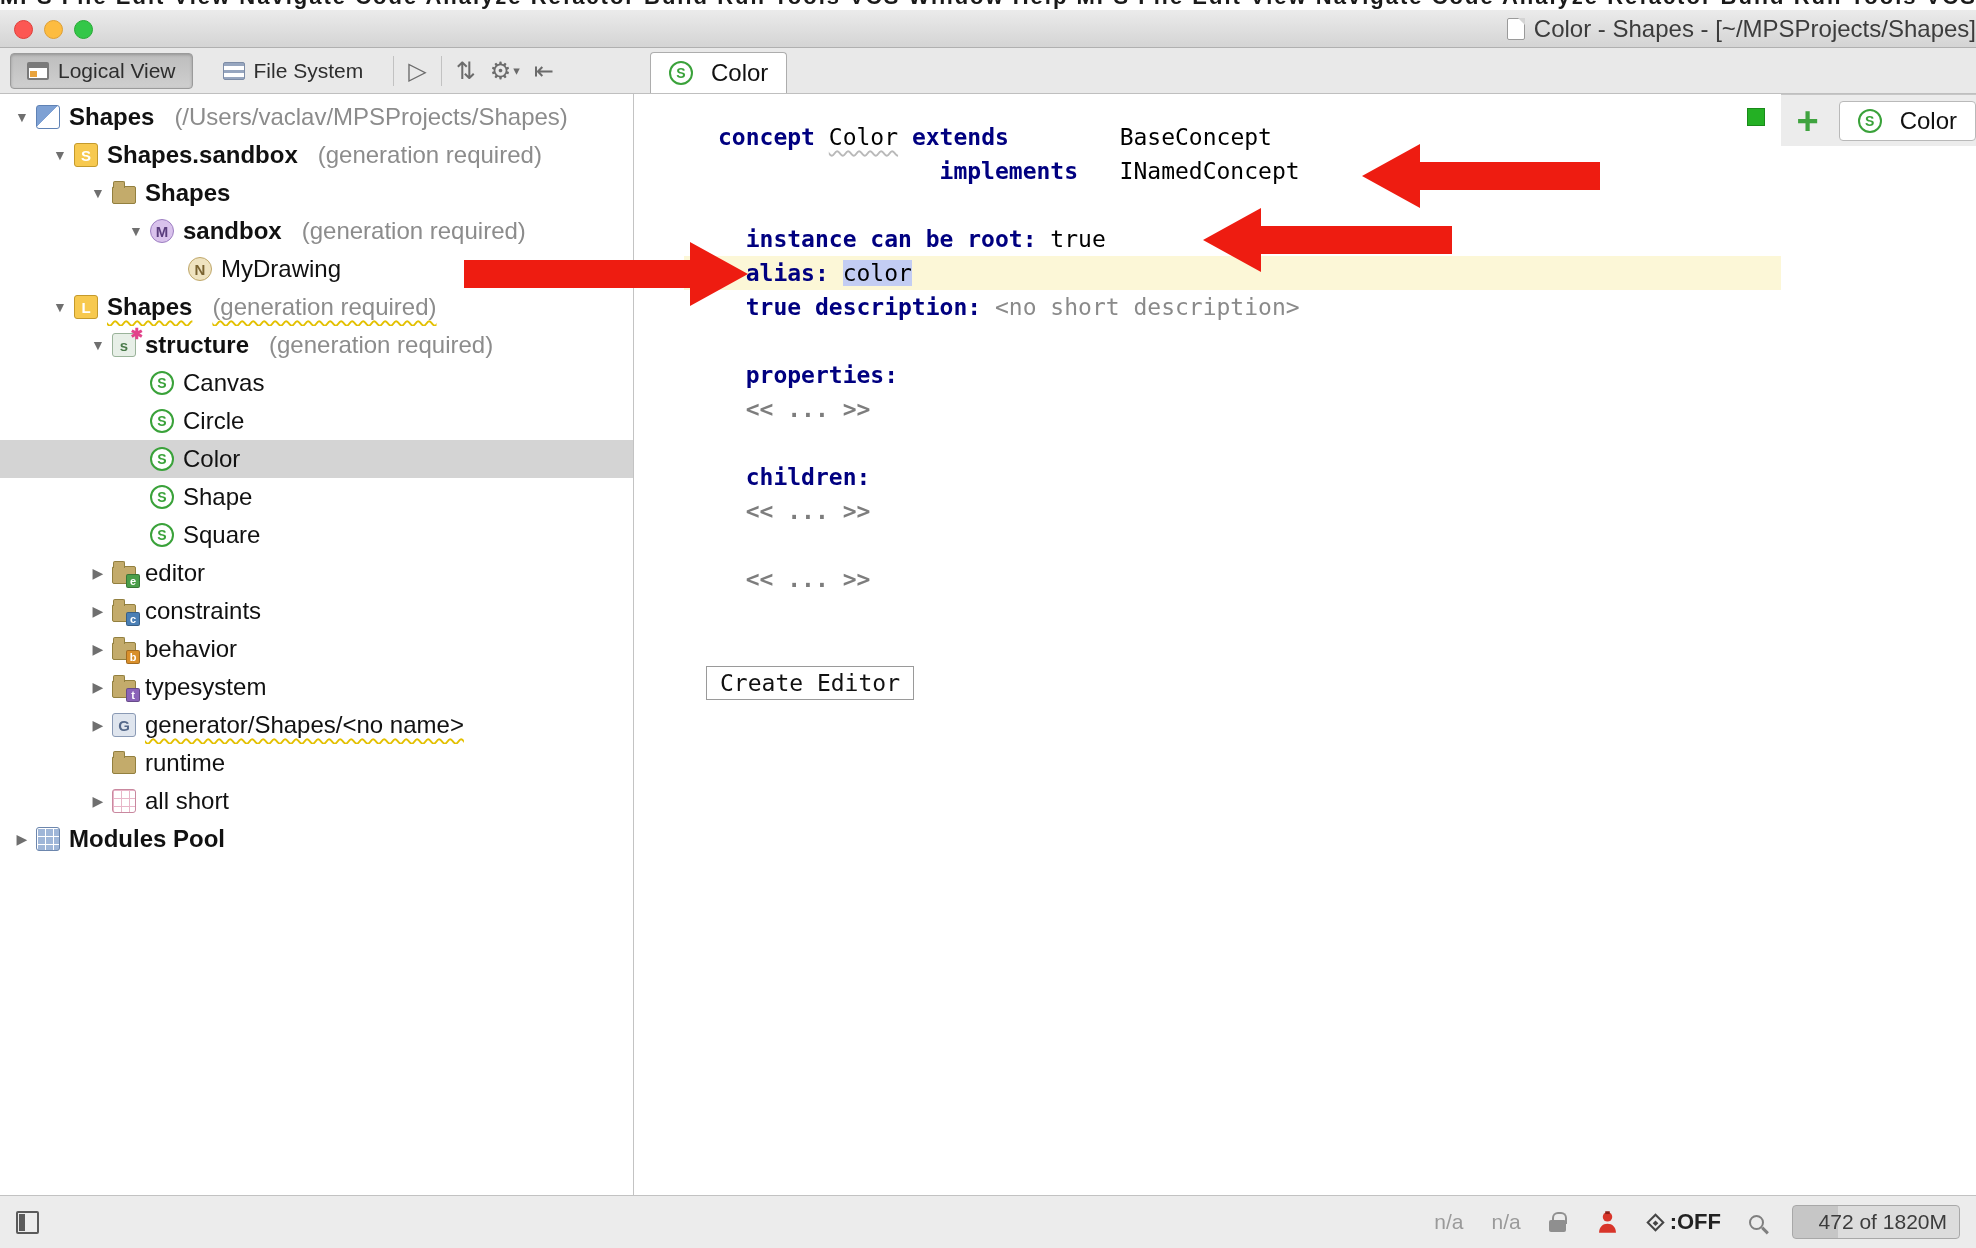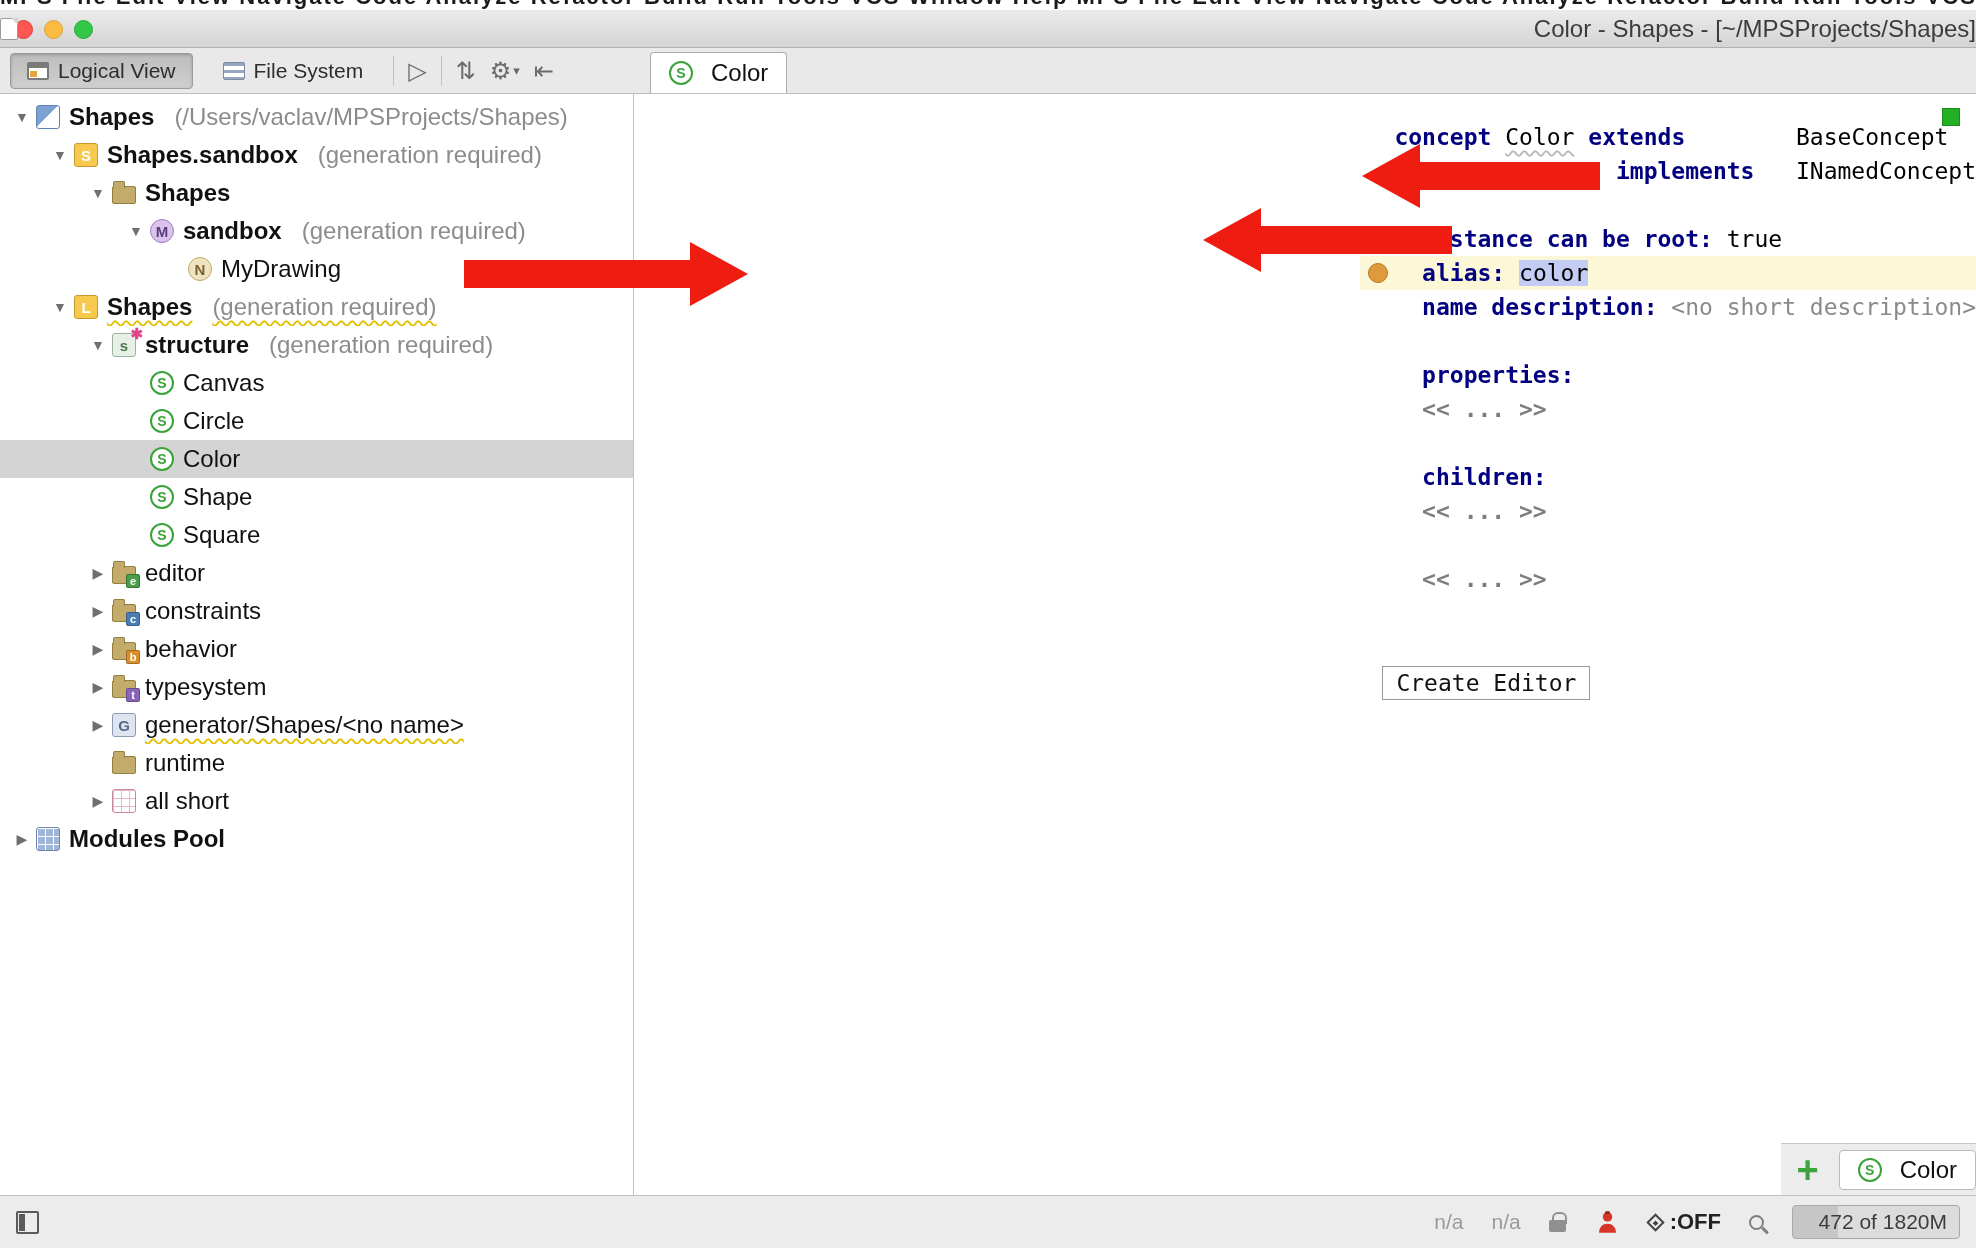--- a/index.html
+++ b/index.html
@@ -15,21 +15,21 @@
     --suffix-gray:#8c8c8c;
   }
 
   .screen{ position:relative; width:1976px; height:1248px; background:#fff; overflow:hidden; }
 
   
   .menu-clip{ height:10px; overflow:hidden; background:#fff; }
   .menu-clip span{ display:block; margin-top:-16px; font:700 22px "Liberation Sans",sans-serif; color:#1a1a1a; white-space:nowrap; letter-spacing:2px; }
 
   
-  .titlebar{ position:relative; height:38px; background:linear-gradient(#ebebeb,#d4d4d4); border-bottom:1px solid #b0b0b0; display:flex; align-items:center; justify-content:space-between; }
+  .titlebar{ position:relative; height:38px; background:linear-gradient(#ebebeb,#d4d4d4); border-bottom:1px solid #b0b0b0; display:flex; align-items:center; justify-content:flex-end; }
   .lights{ position:absolute; left:14px; top:10px; display:flex; gap:11px; }
   .light{ width:19px; height:19px; border-radius:50%; }
   .light.red{ background:#fc5753; border:1px solid #df3e39; }
   .light.yellow{ background:#fdbc40; border:1px solid #de9f34; }
   .light.green{ background:#33c748; border:1px solid #27aa35; }
   .doc-icon{ width:18px; height:22px; background:#fff; border:1.5px solid #9a9a9a; border-radius:2px; margin-right:9px; position:relative; }
   .doc-icon::after{ content:''; position:absolute; top:-1px; right:-1px; border-style:solid; border-width:0 7px 7px 0; border-color:transparent #d4d4d4 transparent transparent; }
   .win-title{ font-size:24px; color:#3c3c3c; }
 
   
@@ -70,21 +70,21 @@
   .ic-model{ border-radius:50%; background:#d9c2ec; border:1px solid #9d7fc2; color:#5a3d7d; }
   .ic-node{ border-radius:50%; background:#efe3c0; border:1px solid #bfa76a; color:#7a6330; }
   .ic-structure{ background:#e7efe7; border:1px solid #9ab39a; color:#4a7a4a; }
   .ic-structure::after{ content:'✱'; position:absolute; top:-9px; right:-8px; color:#e2438a; font-size:15px; }
   .ic-concept{ border-radius:50%; background:#fff; border:2px solid var(--concept-green); color:var(--concept-green); font-size:14px; }
   .ic-generator{ background:#dfe5ee; border:1px solid #8a9ab5; color:#54688a; }
   .ic-models{ background:#fff; border:1px solid #c9889f; background-image:linear-gradient(#e8b5c8 1.5px,transparent 1.5px),linear-gradient(90deg,#e8b5c8 1.5px,transparent 1.5px); background-size:8px 8px; }
   .ic-modules{ background:#9fb6d8; border:1px solid #6c86ad; background-image:linear-gradient(#fff 1.5px,transparent 1.5px),linear-gradient(90deg,#fff 1.5px,transparent 1.5px); background-size:8px 8px; }
 
   
-  .editor-area{ flex:1; display:flex; flex-direction:column; background:#fff; min-width:0;align-items:flex-end; }
+  .editor-area{ flex:1; display:flex; flex-direction:row; background:#fff; min-width:0; }
   .editor-body{ position:relative; flex:1; overflow:hidden; padding-top:26px; }
   .code-area{ font:23px/34px "DejaVu Sans Mono", monospace; color:#000; }
   .cline{ white-space:pre; padding-left:84px; height:34px; }
   .cline.hl{ position:relative; background:linear-gradient(90deg,#ffffff 0 50px, var(--line-highlight) 50px); }
   .cline.hl::after{ content:''; position:absolute; left:58px; top:7px; width:18px; height:18px; border-radius:50%; background:#e09a3e; border:1px solid #b5791f; }
   .tok.kw{ color:var(--keyword-blue); font-weight:700; }
   .tok.wavy{ text-decoration-line:underline; text-decoration-style:wavy; text-decoration-color:#b9b9b9; text-decoration-thickness:2px; text-underline-offset:5px; }
   .tok.sel{ background:var(--selection-blue); }
   .tok.ph{ color:#8a8a8a; }
   .tok.mut{ color:#7d7d7d; font-weight:700; }
@@ -275,21 +275,21 @@
       </div>
 
     <div class="editor-area">
       <div class="editor-body">
         <div class="code-area">
             <div class="cline"><span class="tok kw">concept</span><span class="tok pl"> </span><span class="tok pl wavy">Color</span><span class="tok pl"> </span><span class="tok kw">extends</span><span class="tok pl">        </span><span class="tok pl">BaseConcept</span></div>
             <div class="cline"><span class="tok pl">                </span><span class="tok kw">implements</span><span class="tok pl">   </span><span class="tok pl">INamedConcept</span></div>
             <div class="cline">&nbsp;</div>
             <div class="cline"><span class="tok pl">  </span><span class="tok kw">instance can be root:</span><span class="tok pl"> </span><span class="tok pl">true</span></div>
             <div class="cline hl"><span class="tok pl">  </span><span class="tok kw">alias:</span><span class="tok pl"> </span><span class="tok pl sel">color</span></div>
-            <div class="cline"><span class="tok pl">  </span><span class="tok kw">name description:</span><span class="tok pl"> </span><span class="tok ph">&lt;no short description&gt;</span></div>
+            <div class="cline"><span class="tok pl">  </span><span class="tok kw">true description:</span><span class="tok pl"> </span><span class="tok ph">&lt;no short description&gt;</span></div>
             <div class="cline">&nbsp;</div>
             <div class="cline"><span class="tok pl">  </span><span class="tok kw">properties:</span></div>
             <div class="cline"><span class="tok pl">  </span><span class="tok mut">&lt;&lt; ... &gt;&gt;</span></div>
             <div class="cline">&nbsp;</div>
             <div class="cline"><span class="tok pl">  </span><span class="tok kw">children:</span></div>
             <div class="cline"><span class="tok pl">  </span><span class="tok mut">&lt;&lt; ... &gt;&gt;</span></div>
             <div class="cline">&nbsp;</div>
             <div class="cline"><span class="tok pl">  </span><span class="tok mut">&lt;&lt; ... &gt;&gt;</span></div>
             <div class="cline">&nbsp;</div>
           </div>

